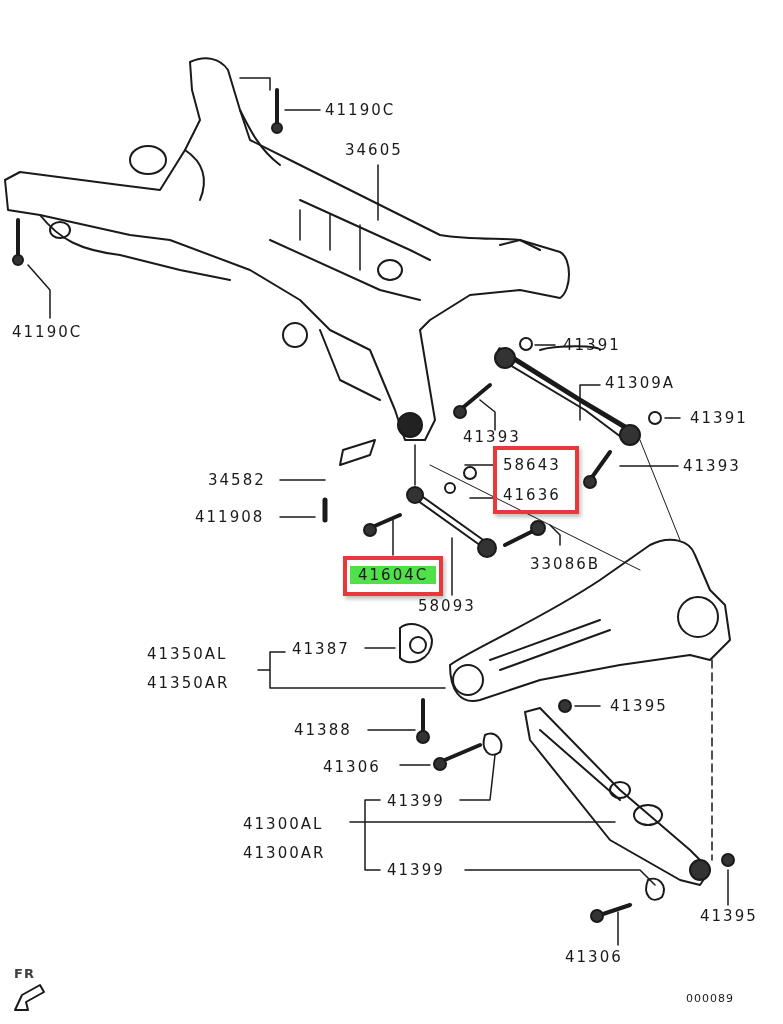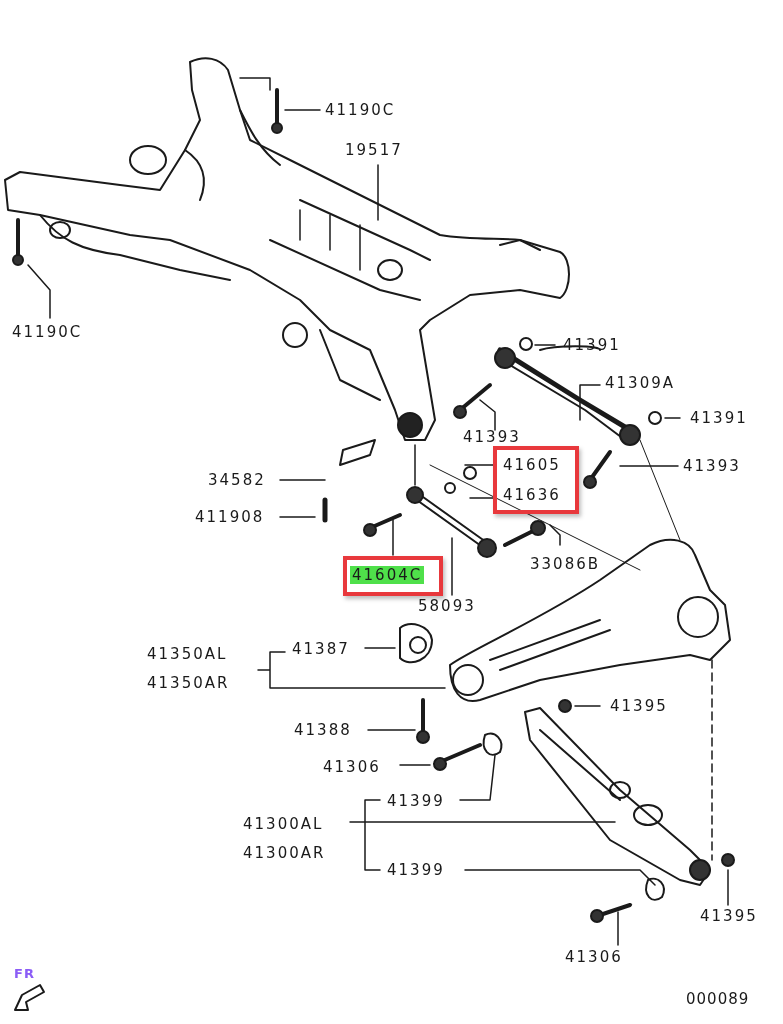--- a/index.html
+++ b/index.html
@@ -1,25 +1,25 @@
 <!DOCTYPE html>
 <html><head>
 <meta charset="utf-8">
 <style>
   html, body { margin:0; padding:0; background:#ffffff; }
   body { width:783px; height:1024px; position:relative; overflow:hidden;
          font-family: "DejaVu Sans", "Liberation Sans", sans-serif; }
   #diagram { position:absolute; left:0; top:0; width:783px; height:860px; }
   .lbl { position:absolute; font-size:15px; letter-spacing:2px; color:#1a1a1a;
          white-space:nowrap; line-height:18px; font-weight:normal; }
-  .small { font-size:15px; letter-spacing:1px; }
+  .small { font-size:11px; letter-spacing:1px; }
   .hl-red { position:absolute; border:4px solid #e8383c; box-sizing:border-box;
             box-shadow: 2px 3px 4px rgba(0,0,0,0.25); }
   .hl-green { background:#4fe04a; }
-  .fr { position:absolute; left:14px; top:966px; font-size:13px; font-weight:bold; letter-spacing:1px; color:#8b5cf6; }
+  .fr { position:absolute; left:14px; top:966px; font-size:13px; font-weight:bold; letter-spacing:1px; color:#404040; }
 </style>
 </head>
 <body>
 
 <div id="diagram">
   <svg width="783" height="1024" viewBox="0 0 783 1024" fill="none" stroke="#1a1a1a" stroke-width="2" stroke-linecap="round" stroke-linejoin="round">
 
     <g>
       <path d="M190 62 C205 55 220 58 228 70 L240 110 L250 140 L290 160 L380 205 L440 235 C470 240 500 238 520 240 L560 252 C572 258 572 290 560 298 L520 290 L470 295 L430 320 L420 330 L435 420 L425 440 L405 440 L395 410 L370 350 L330 330 L300 300 L250 270 L170 240 L130 235 L40 215 L8 210 L5 180 L20 172 L120 185 L160 190 L185 150 L200 120 L192 90 Z"></path>
       <path d="M40 215 C60 240 80 250 120 255 L180 270 L230 280"></path>
@@ -135,38 +135,38 @@
       <path d="M712 660 L712 860" stroke-dasharray="8 5"></path>
     </g>
 
     <g stroke-width="2">
       <path d="M15 1010 L22 995 L40 985 L44 992 L26 1002 L28 1010 Z"></path>
     </g>
   </svg>
 
   
   <div class="lbl" style="left:325px;top:101px">41190C</div>
-  <div class="lbl" style="left:345px;top:141px">19517</div>
+  <div class="lbl" style="left:345px;top:141px">34605</div>
   <div class="lbl" style="left:12px;top:323px">41190C</div>
   <div class="lbl" style="left:563px;top:336px">41391</div>
   <div class="lbl" style="left:605px;top:374px">41309A</div>
   <div class="lbl" style="left:690px;top:409px">41391</div>
   <div class="lbl" style="left:463px;top:428px">41393</div>
 
   <div class="hl-red" style="left:493px;top:446px;width:86px;height:68px"></div>
-  <div class="lbl" style="left:503px;top:456px">41605</div>
+  <div class="lbl" style="left:503px;top:456px">58643</div>
   <div class="lbl" style="left:503px;top:486px">41636</div>
 
   <div class="lbl" style="left:683px;top:457px">41393</div>
   <div class="lbl" style="left:208px;top:471px">34582</div>
   <div class="lbl" style="left:195px;top:508px">411908</div>
   <div class="lbl" style="left:530px;top:555px">33086B</div>
 
   <div class="hl-red" style="left:343px;top:556px;width:100px;height:40px"></div>
-  <div class="lbl hl-green" style="left:350px;top:566px;padding:0 2px">41604C</div>
+  <div class="lbl hl-green" style="left:350px;top:566px;padding:0 8px">41604C</div>
 
   <div class="lbl" style="left:418px;top:597px">58093</div>
   <div class="lbl" style="left:147px;top:645px">41350AL</div>
   <div class="lbl" style="left:147px;top:674px">41350AR</div>
   <div class="lbl" style="left:292px;top:640px">41387</div>
   <div class="lbl" style="left:610px;top:697px">41395</div>
   <div class="lbl" style="left:294px;top:721px">41388</div>
   <div class="lbl" style="left:323px;top:758px">41306</div>
   <div class="lbl" style="left:387px;top:792px">41399</div>
   <div class="lbl" style="left:243px;top:815px">41300AL</div>

